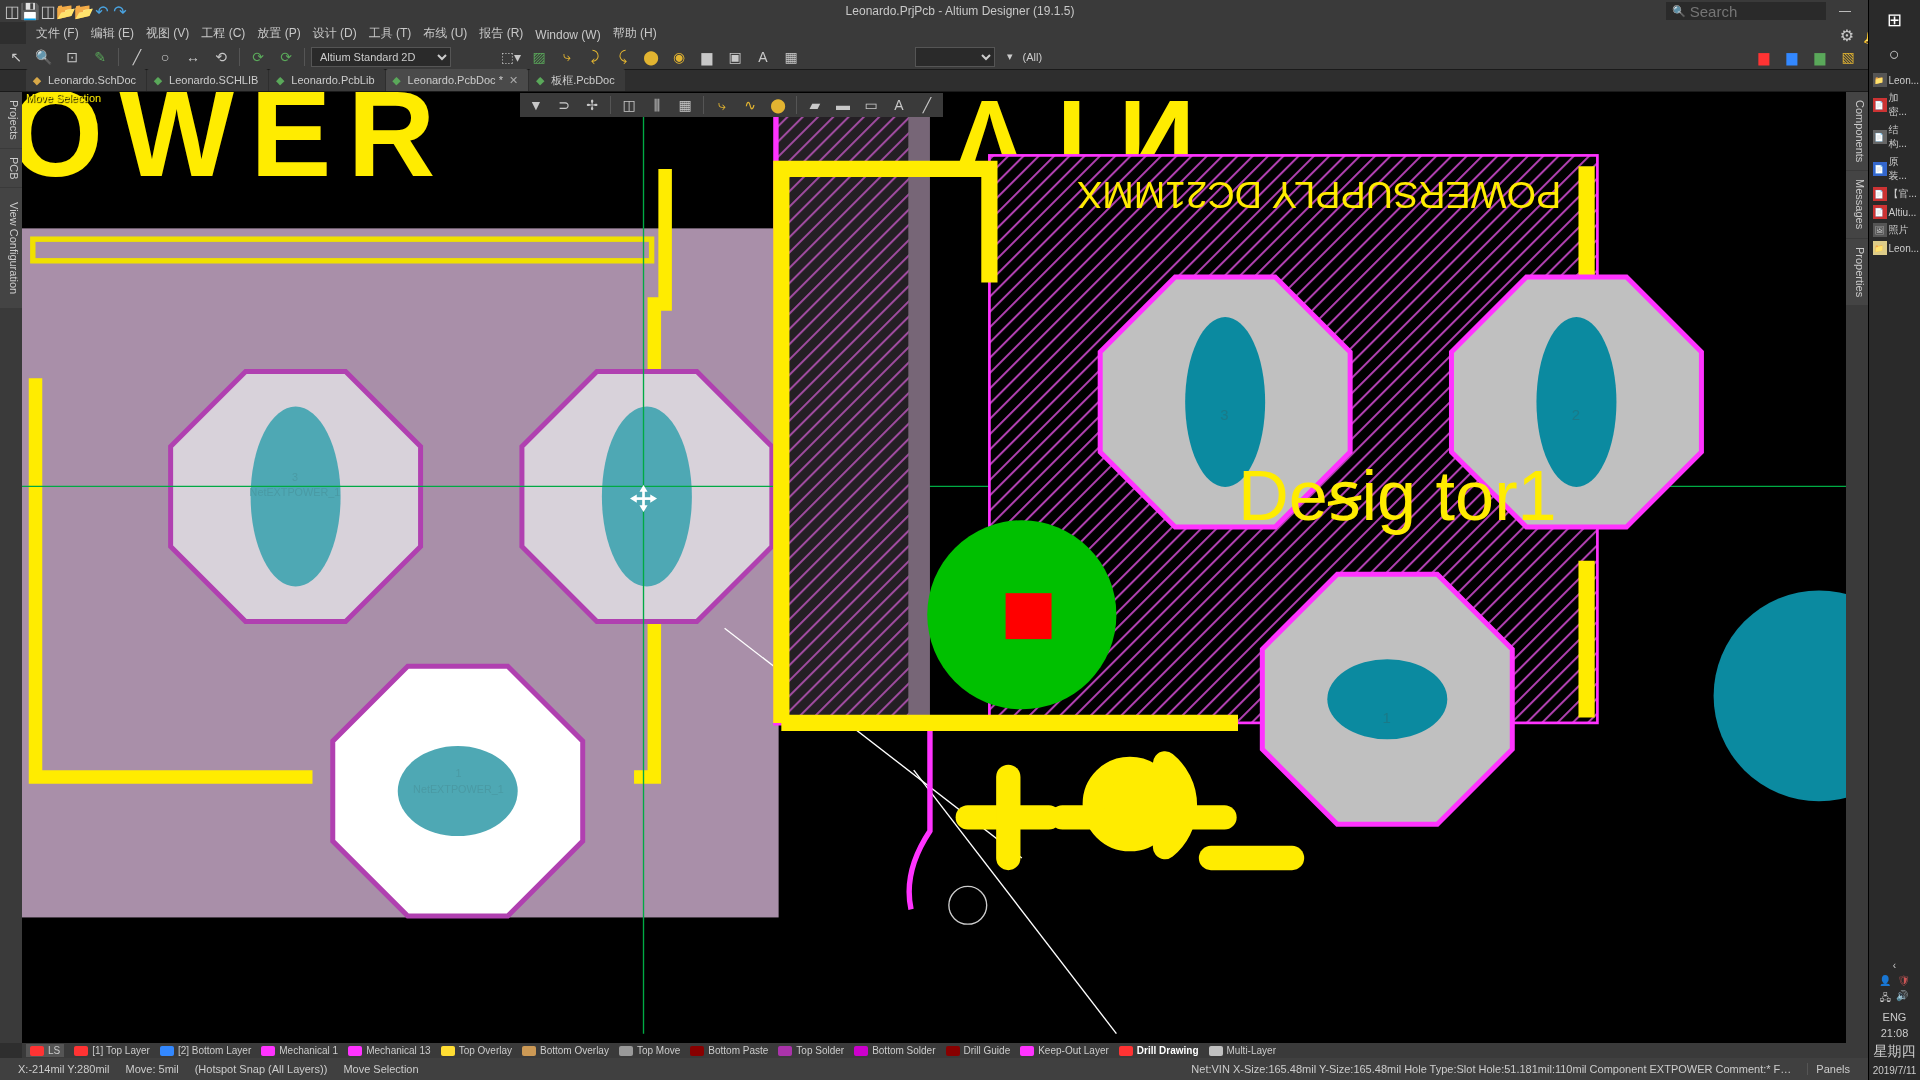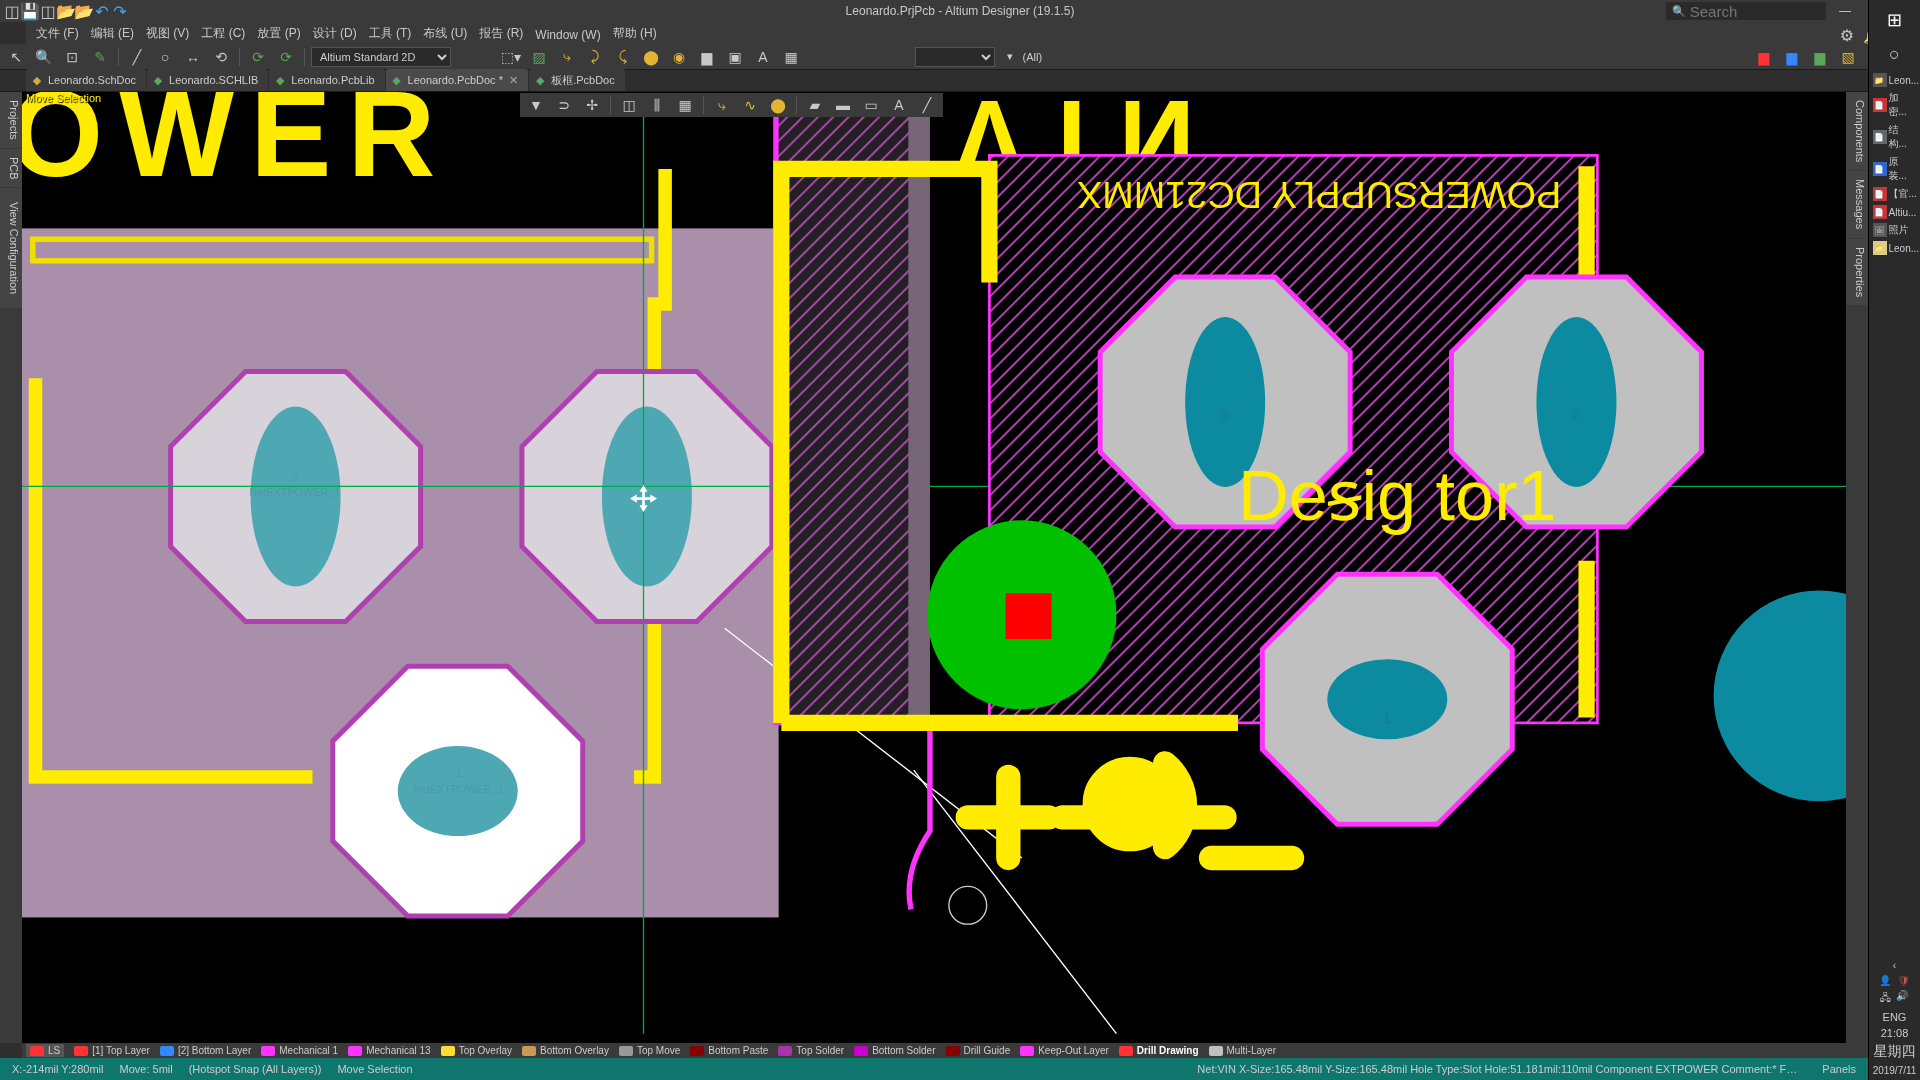--- a/index.html
+++ b/index.html
@@ -48,21 +48,21 @@
 
 
 .right-tabs { width: 22px; background: #3a3a3a; display: flex; flex-direction: column; }
 
 
 .layers-bar { position: absolute; left: 22px; right: 52px; bottom: 22px; height: 15px; background: #3a3a3a; display: flex; align-items: center; padding: 0 4px; gap: 10px; overflow: hidden; }
 .layer-item { display: flex; align-items: center; gap: 4px; font-size: 10px; color: #ccc; cursor: pointer; white-space: nowrap; }
 .layer-sw { width: 14px; height: 10px; border-radius: 2px; }
 
 
-.status-bar { position: absolute; left: 0; right: 52px; bottom: 0; height: 22px; background: #0f766e; display: flex; align-items: center; padding: 0 12px; font-size: 11px; color: #ccc; gap: 16px; }
+.status-bar { position: absolute; left: 0; right: 52px; bottom: 0; height: 22px; background: #404040; display: flex; align-items: center; padding: 0 18px; font-size: 11px; color: #ccc; gap: 16px; }
 .status-bar .right { margin-left: auto; display: flex; gap: 16px; }
 
 
 .win-side { position: absolute; right: 0; top: 0; width: 52px; height: 100%; background: #2a2a2a; border-left: 1px solid #000; display: flex; flex-direction: column; align-items: center; padding-top: 4px; gap: 2px; }
 .win-app { width: 40px; height: 32px; display: flex; align-items: center; justify-content: center; color: #ccc; cursor: pointer; font-size: 18px; }
 .win-link { width: 48px; display: flex; align-items: center; gap: 2px; font-size: 10px; color: #ccc; padding: 1px 2px; cursor: pointer; overflow: hidden; }
 .win-link .li { width: 14px; height: 14px; background: #444; flex-shrink: 0; display: flex; align-items: center; justify-content: center; font-size: 8px; }
 .win-tray { margin-top: auto; width: 100%; display: flex; flex-direction: column; align-items: center; gap: 4px; padding-bottom: 4px; font-size: 10px; color: #ccc; }
 .tray-row { display: flex; gap: 6px; }
 

